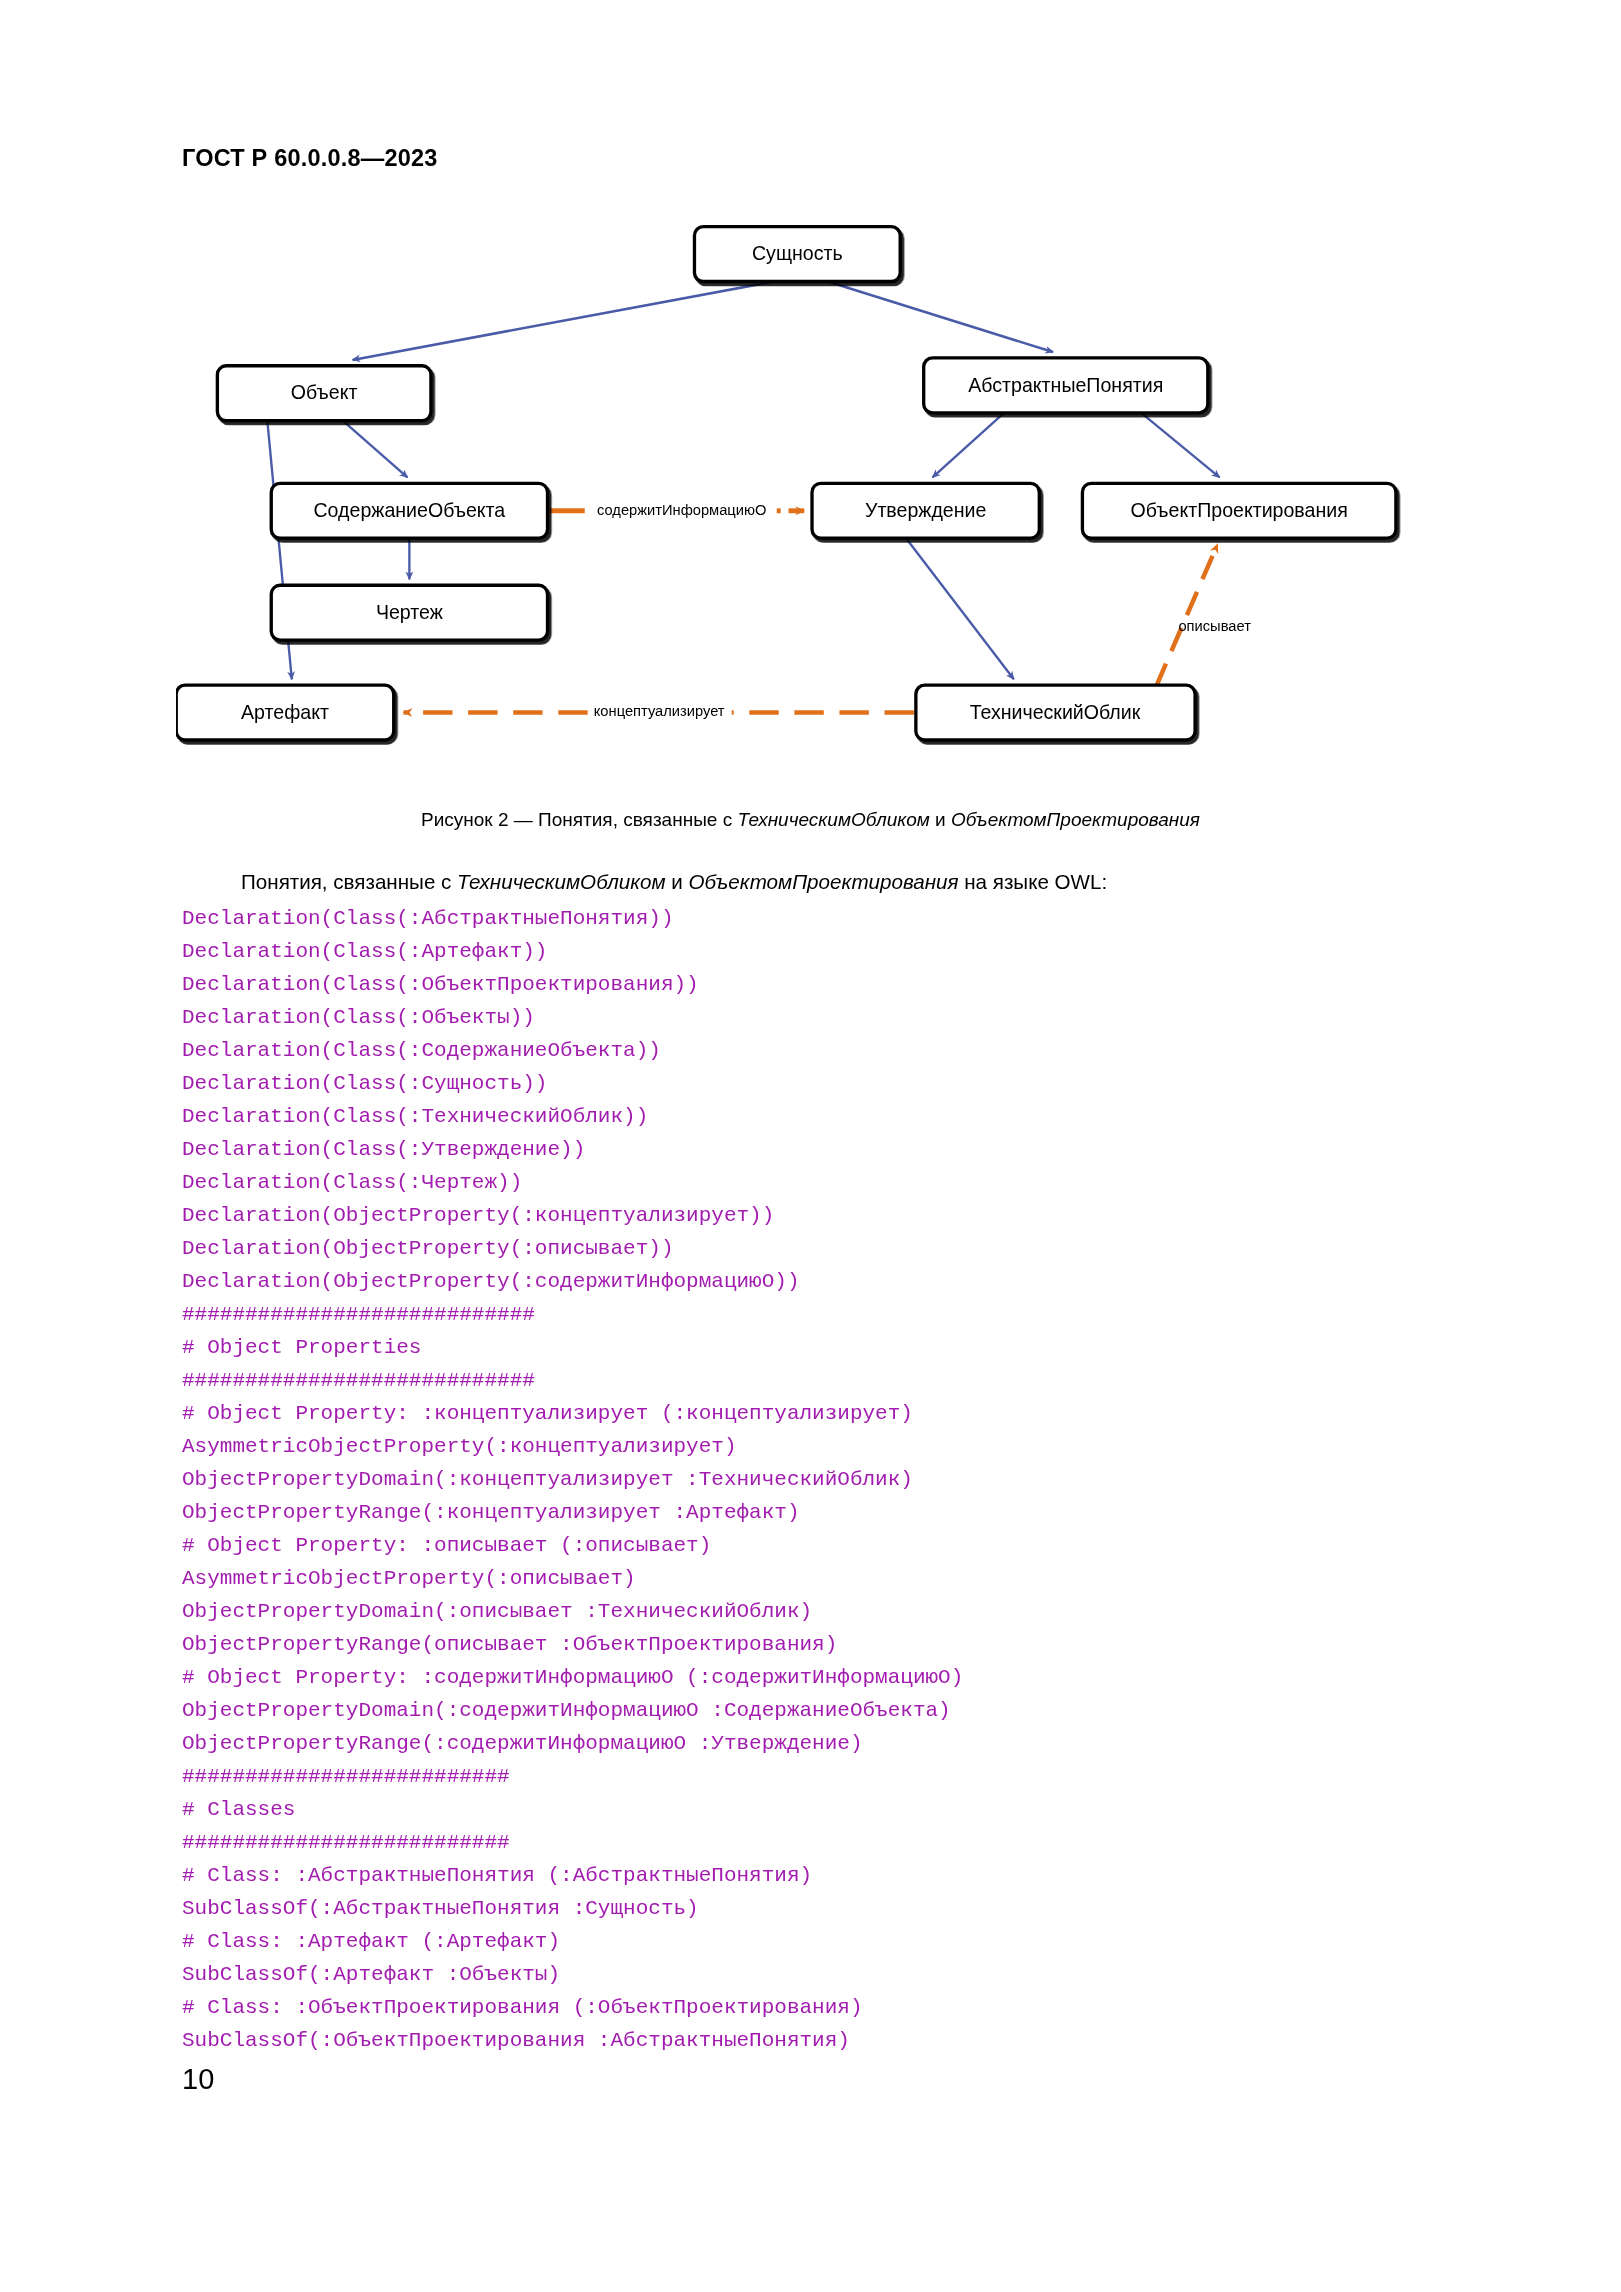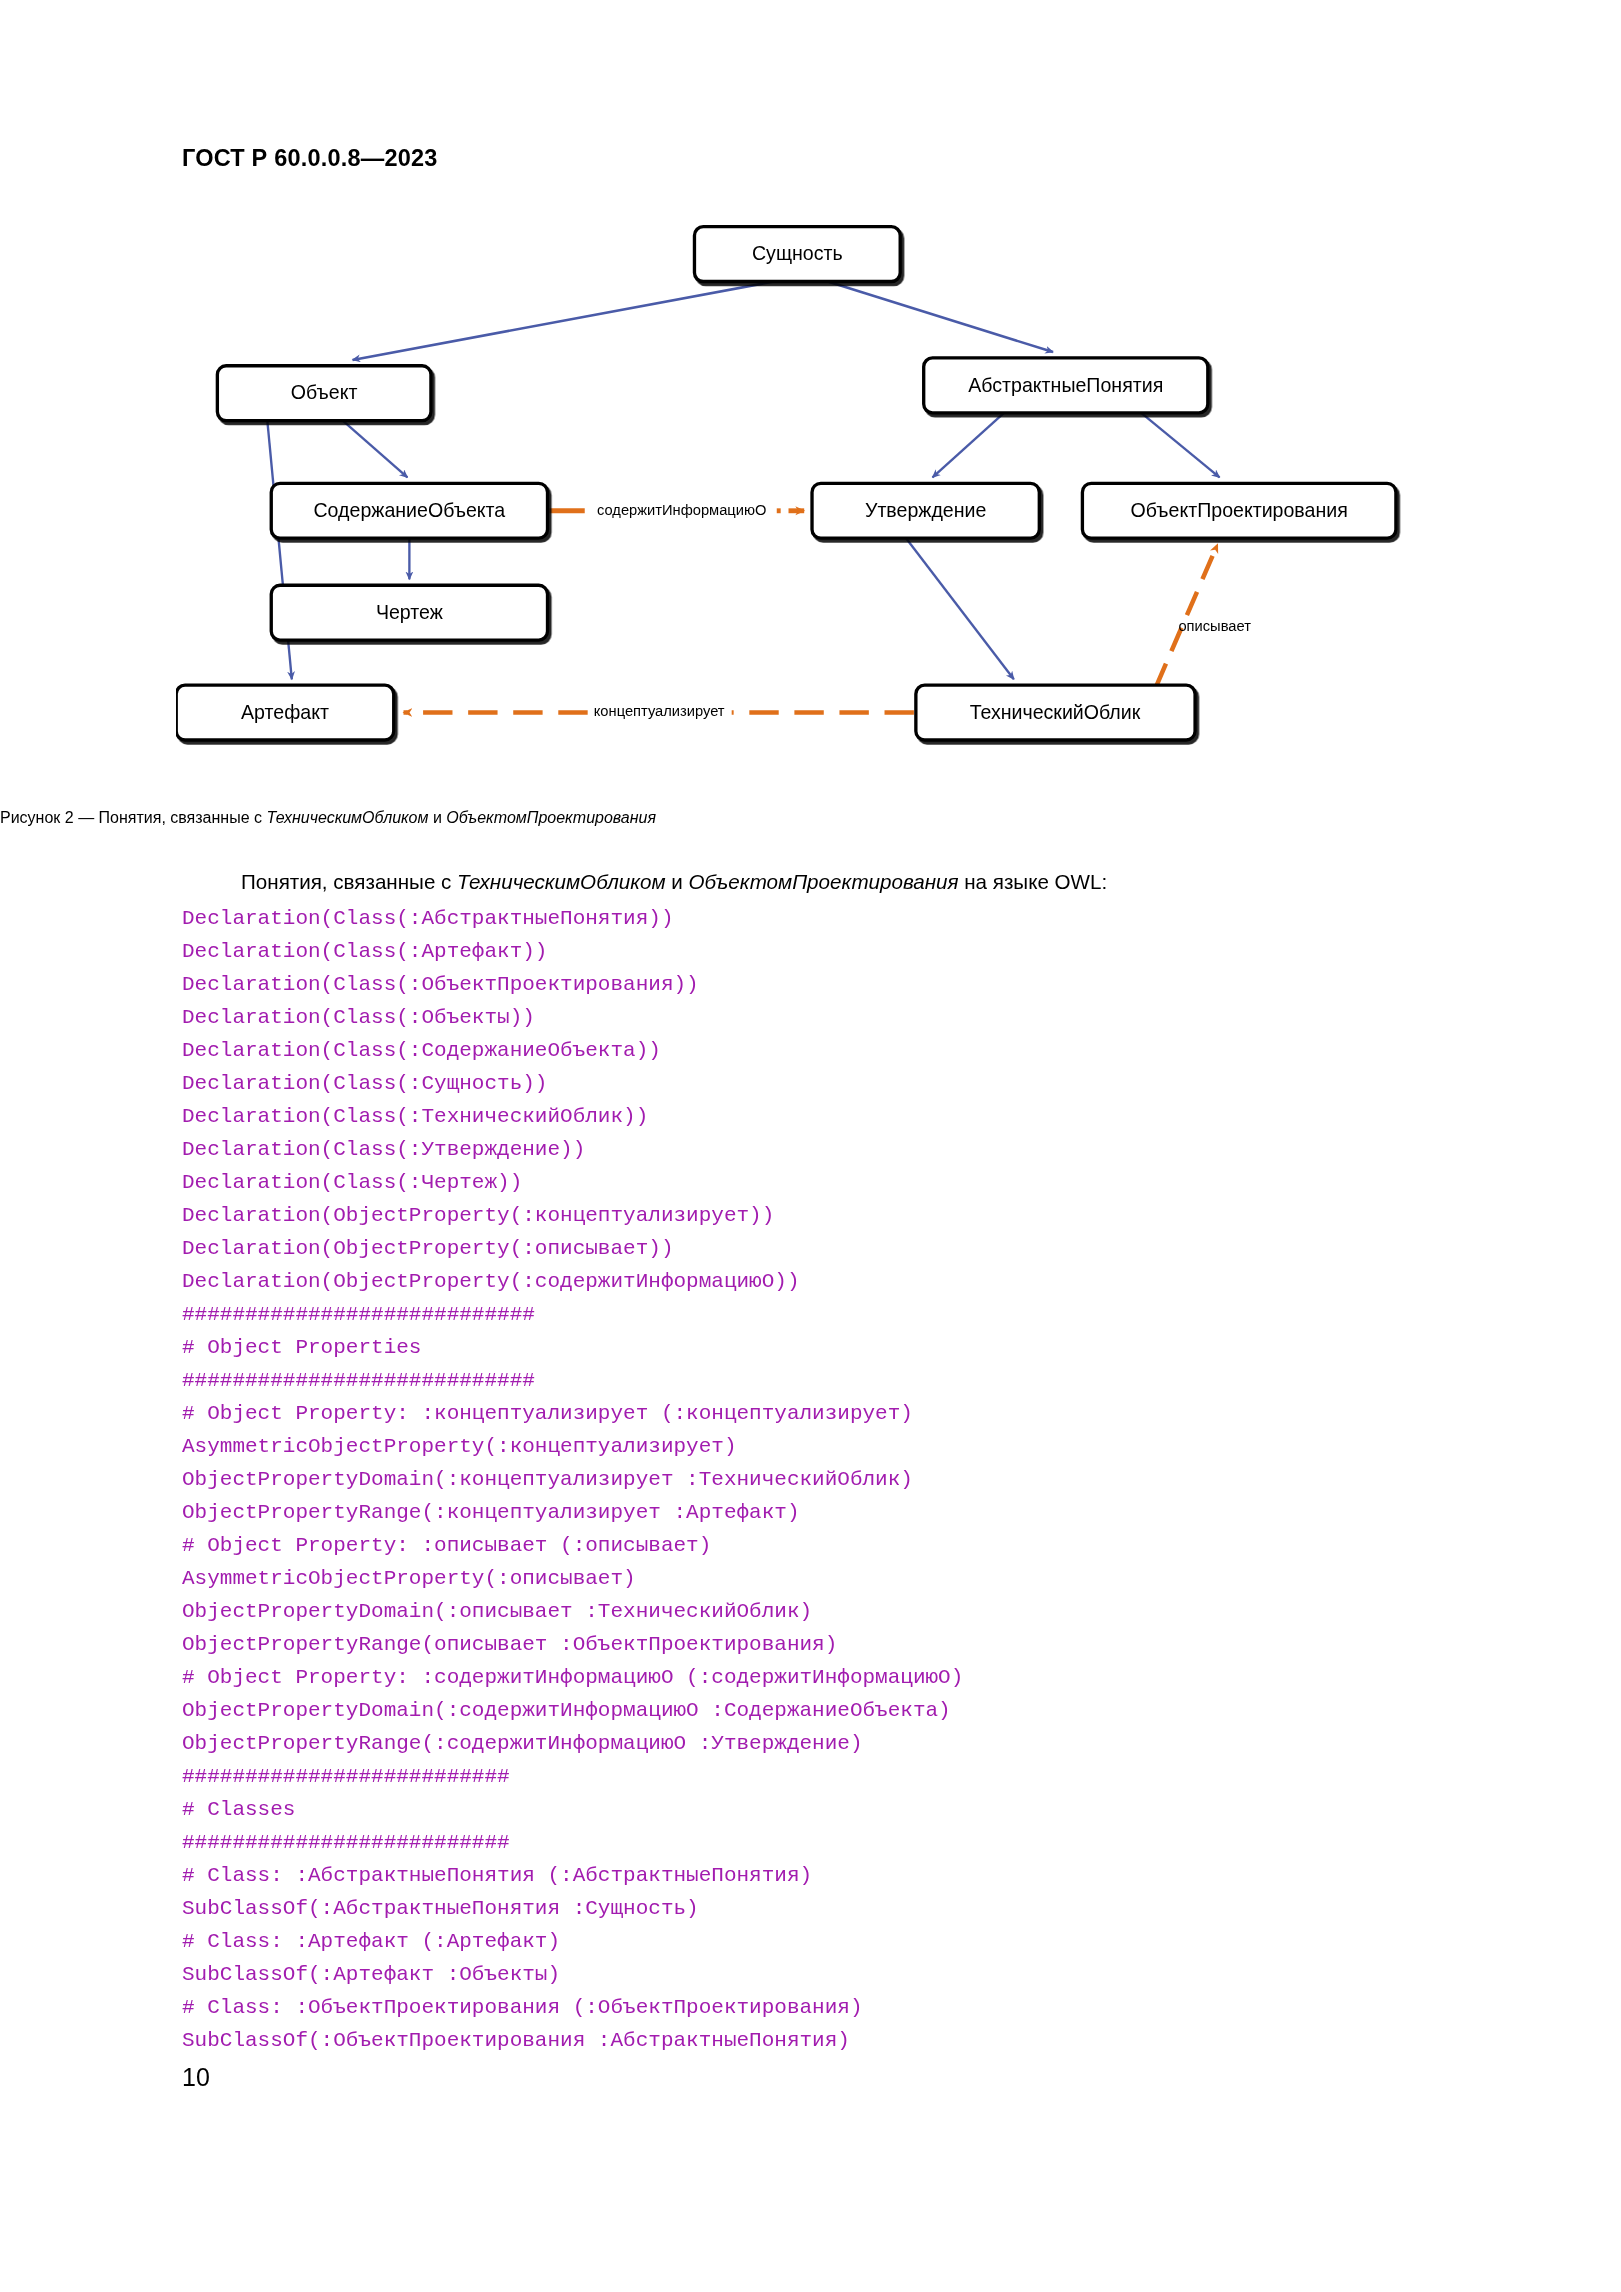--- a/index.html
+++ b/index.html
@@ -55,22 +55,23 @@
     text-anchor: middle;
     dominant-baseline: middle;
   }
 
   
   .fig-caption {
     position: absolute;
     left: 0;
     top: 809px;
     width: 1621px;
-    font-family: "Liberation Sans", sans-serif;
-    font-size: 16px;
+    text-align: center;
+    font-family: "Liberation Sans", sans-serif;
+    font-size: 19px;
     white-space: nowrap;
   }
   .fig-caption i { font-style: italic; }
 
   
   .intro {
     position: absolute;
     left: 182px;
     top: 867px;
     width: 1264px;
@@ -95,21 +96,21 @@
     letter-spacing: 0px;
   }
   .owl-code .ln { display: block; white-space: pre; }
 
   
   .page-number {
     position: absolute;
     left: 182px;
     top: 2063px;
     font-family: "Liberation Sans", sans-serif;
-    font-size: 25px;
+    font-size: 29px;
   }
 </style>
 </head>
 <body>
 
 <div class="page">
 
   <div class="doc-header">ГОСТ Р 60.0.0.8—2023</div>
 
   <div class="figure">

